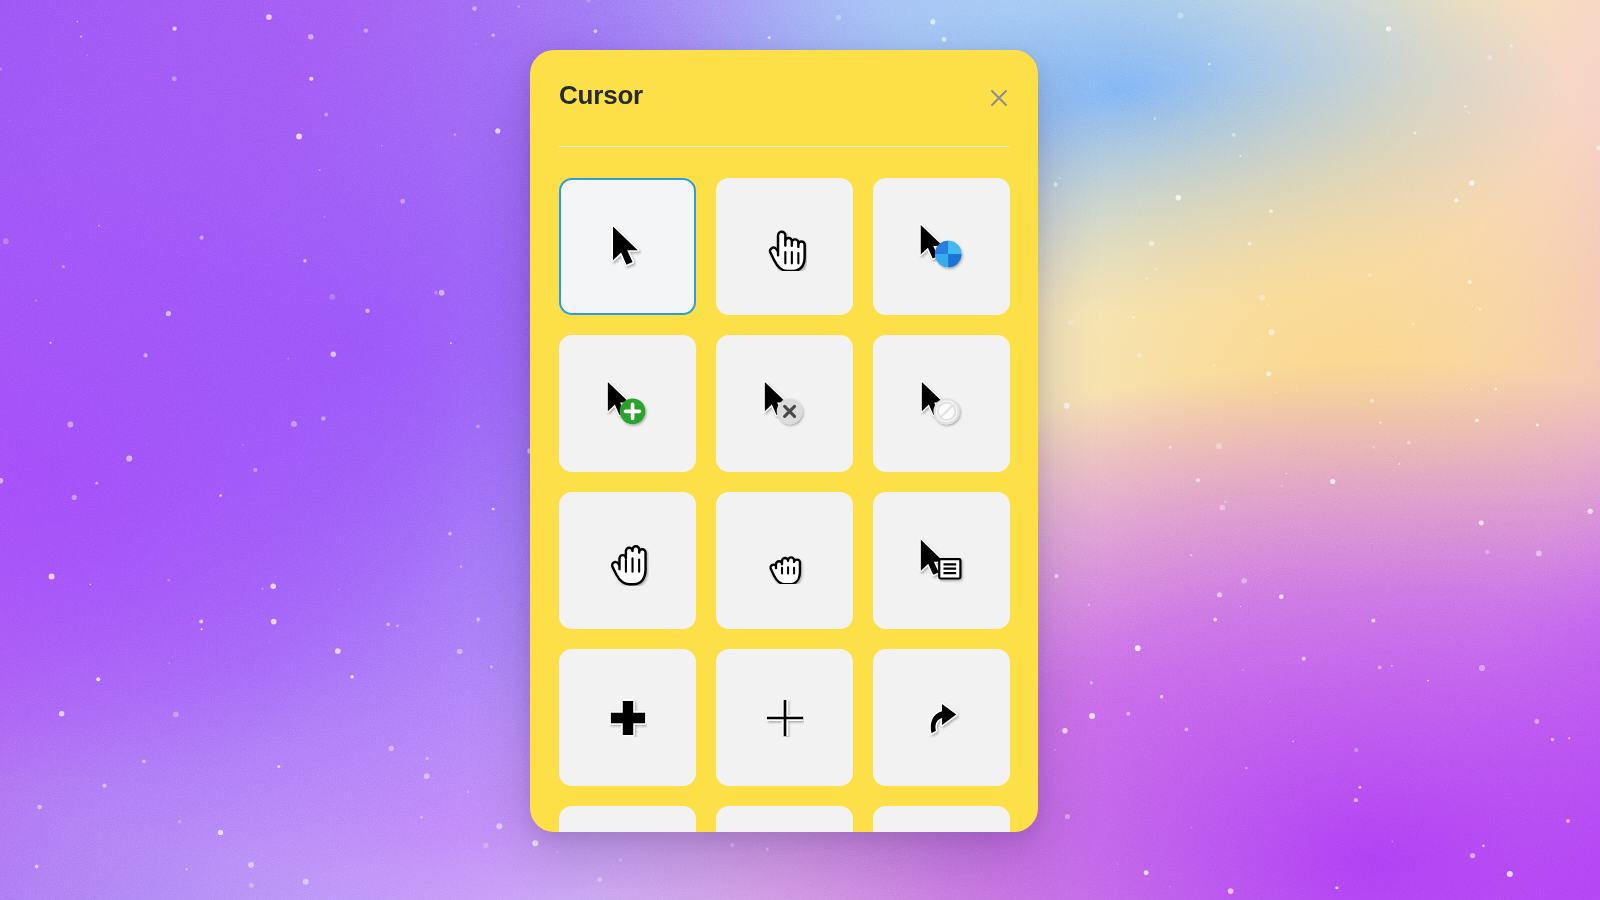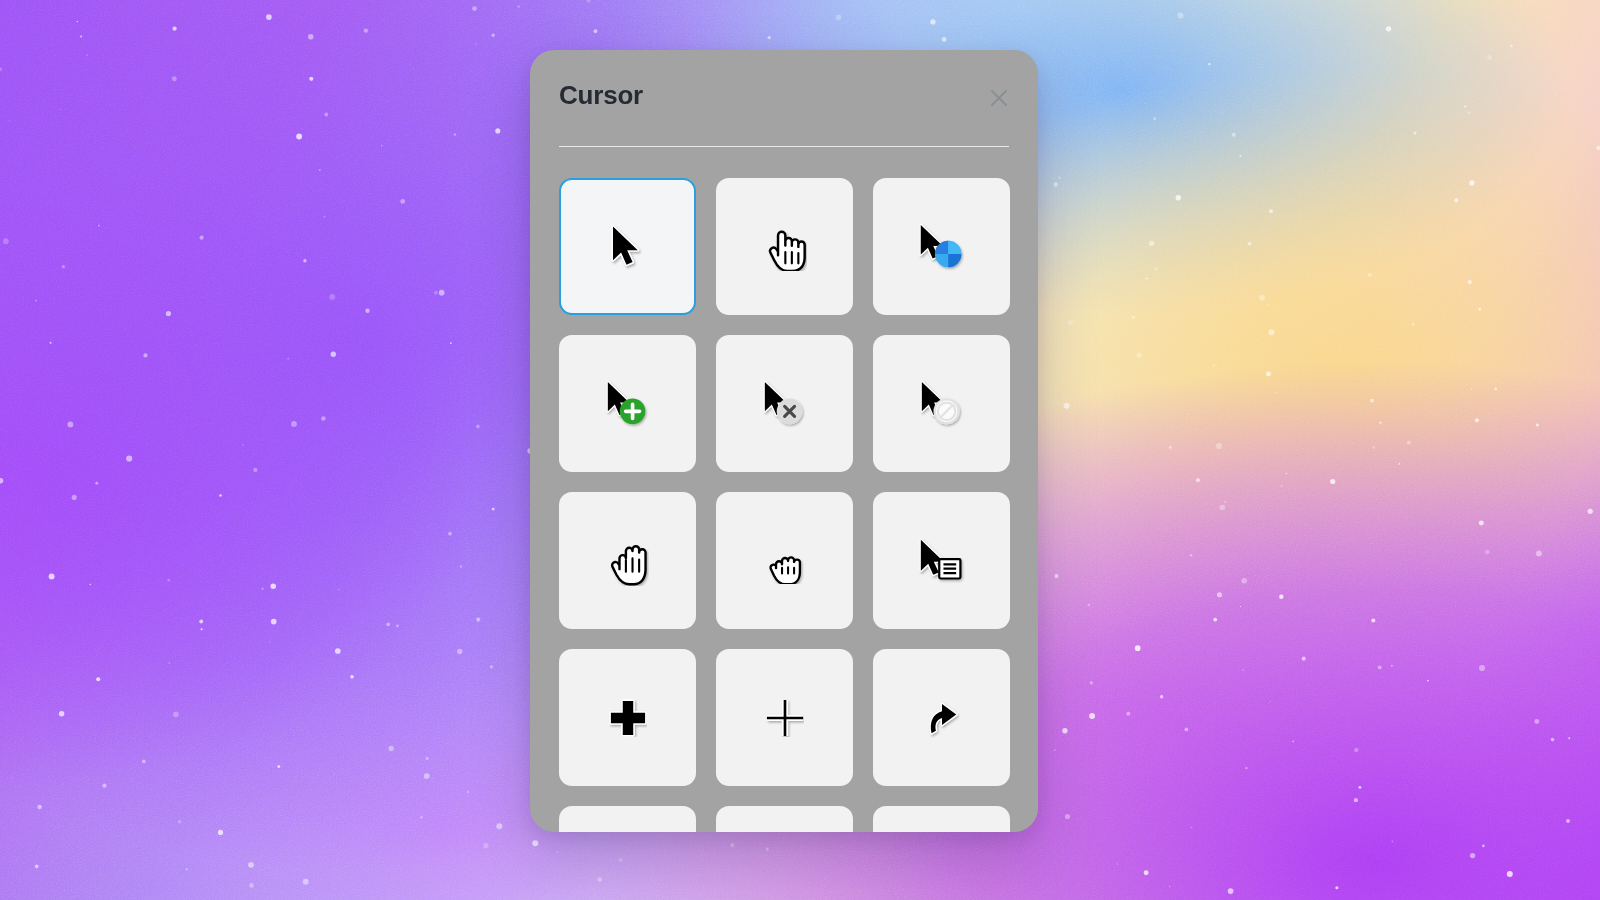--- a/index.html
+++ b/index.html
@@ -37,21 +37,21 @@
     mix-blend-mode: overlay;
   }
 
   
   #dialog {
     position: absolute;
     left: 530px;
     top: 50px;
     width: 508px;
     height: 782px;
-    background: #a3a3a3;
+    background: #fde047;
     border-radius: 24px;
     box-shadow: 0 26px 60px rgba(40,20,80,0.22), 0 6px 18px rgba(40,20,80,0.10);
     overflow: hidden;
   }
 
   #dialog-header {
     position: relative;
     height: 96px;
   }
   #dialog-title {

